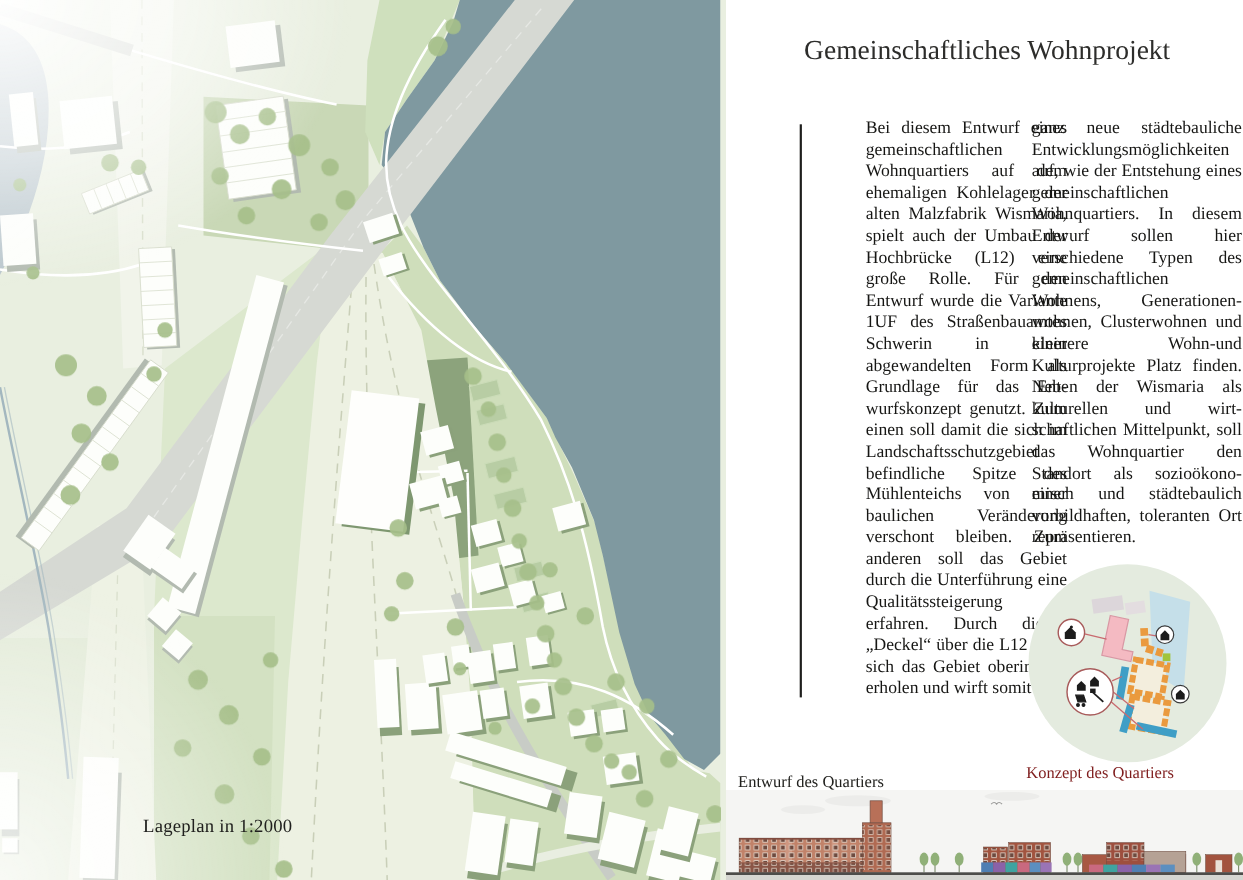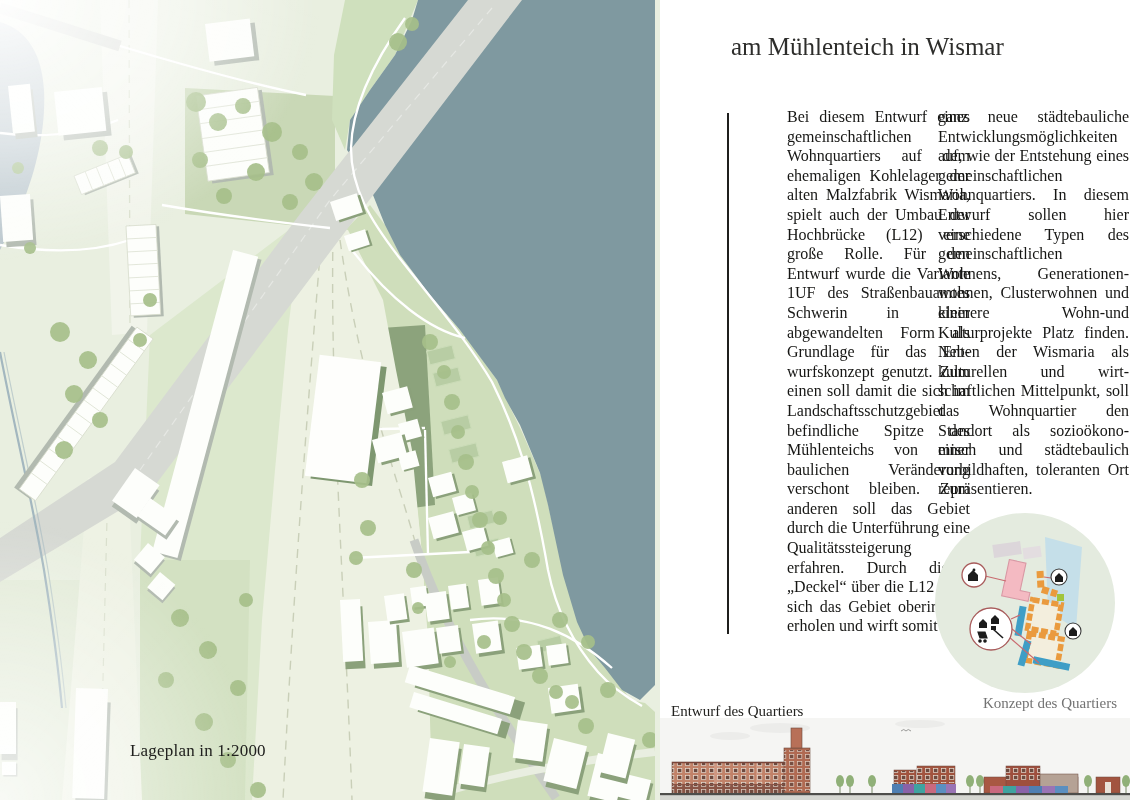--- a/index.html
+++ b/index.html
@@ -11,21 +11,21 @@
   #map-caption{left:130px;top:741px;font-size:17px;color:#20201e;letter-spacing:.2px;}
   
   #info-panel{left:660px;top:0;width:470px;height:800px;background:#ffffff;}
   #page-title{left:71px;top:28px;width:380px;font-size:25px;line-height:37px;color:#2d2d2b;}
   #page-title span{display:block;}
   #quote-bar{left:67px;top:113px;width:2px;height:521px;background:#1f1f1d;}
   .col{top:107px;font-size:16px;line-height:19.6px;text-align:justify;color:#161614;}
   #col1{left:79px;width:183px;margin-left:48px;}
   #col2{left:278px;width:191px;}
   #concept-fig{left:273px;top:511px;width:184px;height:184px;}
-  #concept-caption{left:273px;top:695px;width:184px;text-align:right;font-size:15px;color:#737373;}
+  #concept-caption{left:273px;top:695px;width:184px;text-align:left;font-size:15px;color:#7f1d1d;}
   #elevation-caption{left:11px;top:703px;font-size:15px;color:#22221f;}
   #elevation-strip{left:0;top:718px;width:470px;height:82px;}
 </style>
 </head>
 <body>
 
 <div id="board">
 
   <div id="map-panel" class="abs">
     <svg width="655" height="800" viewBox="0 0 655 800">
@@ -261,21 +261,21 @@
 
       <rect x="0" y="0" width="320" height="260" fill="url(#f1)"></rect>
       <rect x="0" y="520" width="260" height="280" fill="url(#f2)"></rect>
     </svg>
     <div id="map-caption" class="abs">Lageplan in 1:2000</div>
   </div>
 
   <div id="info-panel" class="abs">
 
     <h1 id="page-title" class="abs" style="margin:0;font-weight:normal;">
-      <span>am Mühlenteich in Wismar</span>
+      <span>Gemeinschaftliches Wohnprojekt</span>
     </h1>
 
     <div id="quote-bar" class="abs"></div>
 
     <div id="col1" class="col abs">Bei diesem Entwurf ei­nes gemeinschaftlichen Wohnquartiers auf dem ehemaligen Kohlelager der alten Malzfabrik Wis­maria, spielt auch der Umbau der Hochbrücke (L12) eine große Rolle. Für den Entwurf wurde die Variante 1UF des Stra­ßenbauamtes Schwerin in einer abgewandelten Form als Grundlage für das Ent­wurfskonzept genutzt. Zum einen soll damit die sich im Landschaftsschutz­gebiet befindliche Spitze des Mühlenteichs von einer baulichen Veränderung verschont bleiben. Zum anderen soll das Gebiet durch die Unterführung eine Qualitätssteigerung erfahren. Durch diesen „Deckel“ über die L12 kann sich das Gebiet oberirdisch erholen und wirft somit</div>
     <div id="col2" class="col abs">ganz neue städtebauliche Entwicklungsmöglich­keiten auf, wie der Entste­hung eines gemeinschaft­lichen Wohnquartiers. In diesem Entwurf sollen hier verschiedene Typen des gemeinschaftlichen Wohnens, Generationen­wohnen, Clusterwohnen und kleinere Wohn-und Kulturprojekte Platz fin­den. Neben der Wismaria als kulturellen und wirt­schaftlichen Mittelpunkt, soll das Wohnquartier den Standort als sozioökono­misch und städtebaulich vorbildhaften, toleran­ten Ort repräsentieren.</div>
 
     <svg id="concept-fig" class="abs" viewBox="0 0 184 184">
       <circle cx="92" cy="92" r="90" fill="#e4ebdf"></circle>
       <polygon points="112,26 149,36 143,118 115,100" fill="#c5dfe9"></polygon>

